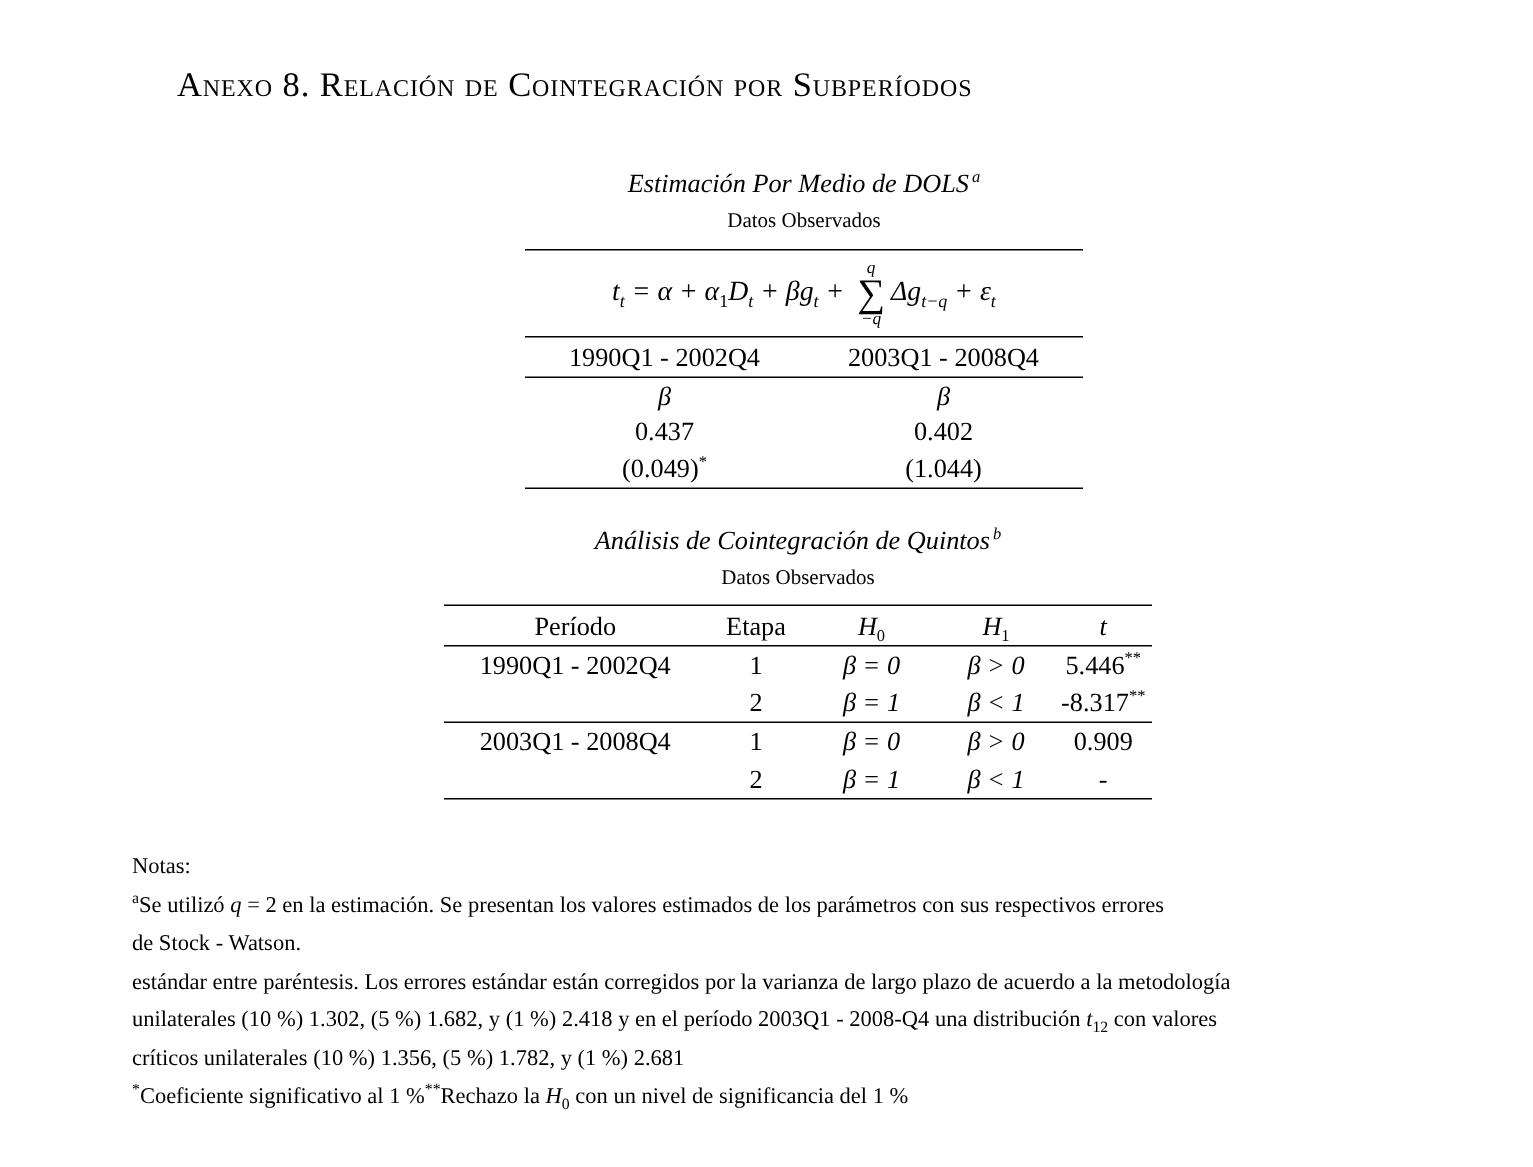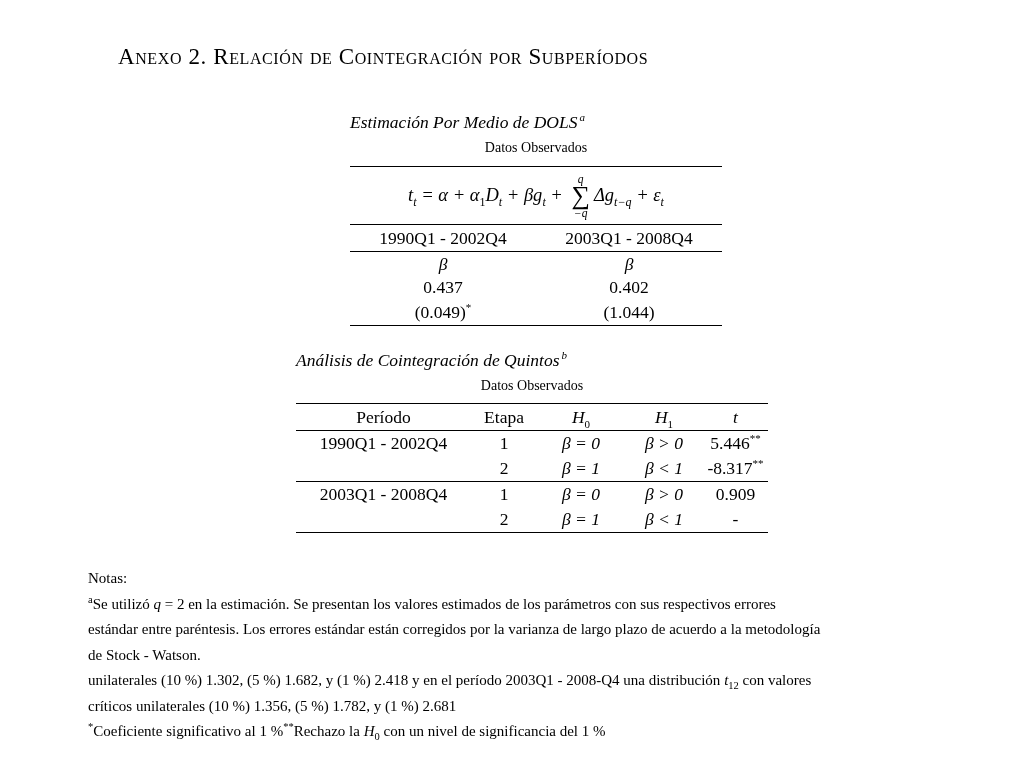--- a/index.html
+++ b/index.html
@@ -22,21 +22,21 @@
     font-size: 23px; font-weight: 400;
     font-variant: small-caps;
     letter-spacing: 0.6px;
     white-space: nowrap;
   }
 
   .tblwrap { position: absolute; }
   #table1 { left: 350px; top: 110px; width: 372px; }
   #table2 { left: 296px; top: 348px; width: 472px; }
 
-  .tbl-title { text-align: left; font-style: italic; font-size: 17.5px; line-height: 25px; white-space: nowrap; }
+  .tbl-title { text-align: center; font-style: italic; font-size: 17.5px; line-height: 25px; white-space: nowrap; }
   .tbl-title sup { font-style: italic; margin-left: 2px; }
   .tbl-sub { text-align: center; font-size: 14px; line-height: 25px; }
   .rule { border-top: 1px solid #000; height: 0; }
   .rule.gap6 { margin-top: 6px; }
   .rule.gap5 { margin-top: 5px; }
 
   
   .equation {
     height: 57px;
     display: flex; align-items: center; justify-content: center;
@@ -73,21 +73,21 @@
   .notes { position: absolute; left: 88px; top: 566px; font-size: 15px; }
   .note-line { line-height: 25.5px; white-space: nowrap; }
   .notes sup { font-size: 10.5px; }
   .notes sub { font-size: 10.5px; }
 </style>
 </head>
 <body>
 
 <div>
 
-  <h1 class="page-title">Anexo 2. Relación de Cointegración por Subperíodos</h1>
+  <h1 class="page-title">Anexo 8. Relación de Cointegración por Subperíodos</h1>
 
   <section class="tblwrap" id="table1">
     <div class="tbl-title"><span>Estimación Por Medio de DOLS</span><sup>a</sup></div>
     <div class="tbl-sub">Datos Observados</div>
     <div class="rule gap6"></div>
 
     <div class="equation"><span><span>t</span><sub>t</sub></span><span><span> = α + α</span><sub class="sub-rm">1</sub></span><span><span>D</span><sub>t</sub></span><span><span> + βg</span><sub>t</sub></span><span> + </span><span class="sum"><span class="sum-top">q</span><span class="sum-sigma">∑</span><span class="sum-bot">−q</span></span><span><span>Δg</span><sub>t−q</sub></span><span><span> + ε</span><sub>t</sub></span></div>
 
     <div class="rule"></div>
 
@@ -156,22 +156,22 @@
       <span class="cell c-h1 math">β &lt; 1</span>
       <span class="cell c-t"><span>-</span><sup></sup></span>
     </div>
     <div class="rule"></div>
   </section>
 
   <section class="notes">
     <div class="note-line">Notas:</div>
 
     <div class="note-line"><sup>a</sup><span>Se utilizó </span><span class="it">q</span><span> = 2 en la estimación. Se presentan los valores estimados de los parámetros con sus respectivos errores</span></div>
+    <div class="note-line">de Stock - Watson.</div>
     <div class="note-line">estándar entre paréntesis. Los errores estándar están corregidos por la varianza de largo plazo de acuerdo a la metodología</div>
-    <div class="note-line">de Stock - Watson.</div>
 
     <div class="note-line"><span>unilaterales (10 %) 1.302, (5 %) 1.682, y (1 %) 2.418 y en el período 2003Q1 - 2008-Q4 una distribución </span><span class="it"><span>t</span><sub class="sub-rm">12</sub></span><span> con valores</span></div>
     <div class="note-line">críticos unilaterales (10 %) 1.356, (5 %) 1.782, y (1 %) 2.681</div>
 
     <div class="note-line"><sup>*</sup><span>Coeficiente significativo al 1 %</span><sup>**</sup><span>Rechazo la </span><span class="it"><span>H</span><sub class="sub-rm">0</sub></span><span> con un nivel de significancia del 1 %</span></div>
   </section>
 
 </div>
 
 </body></html>

